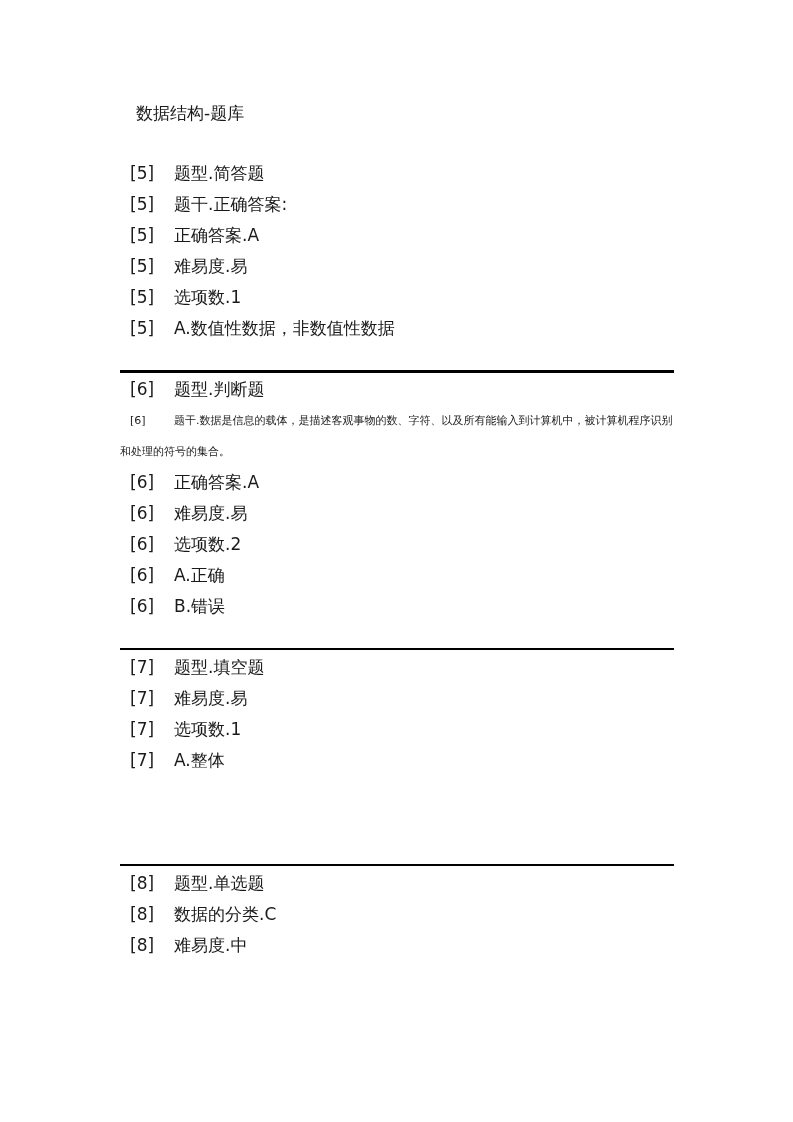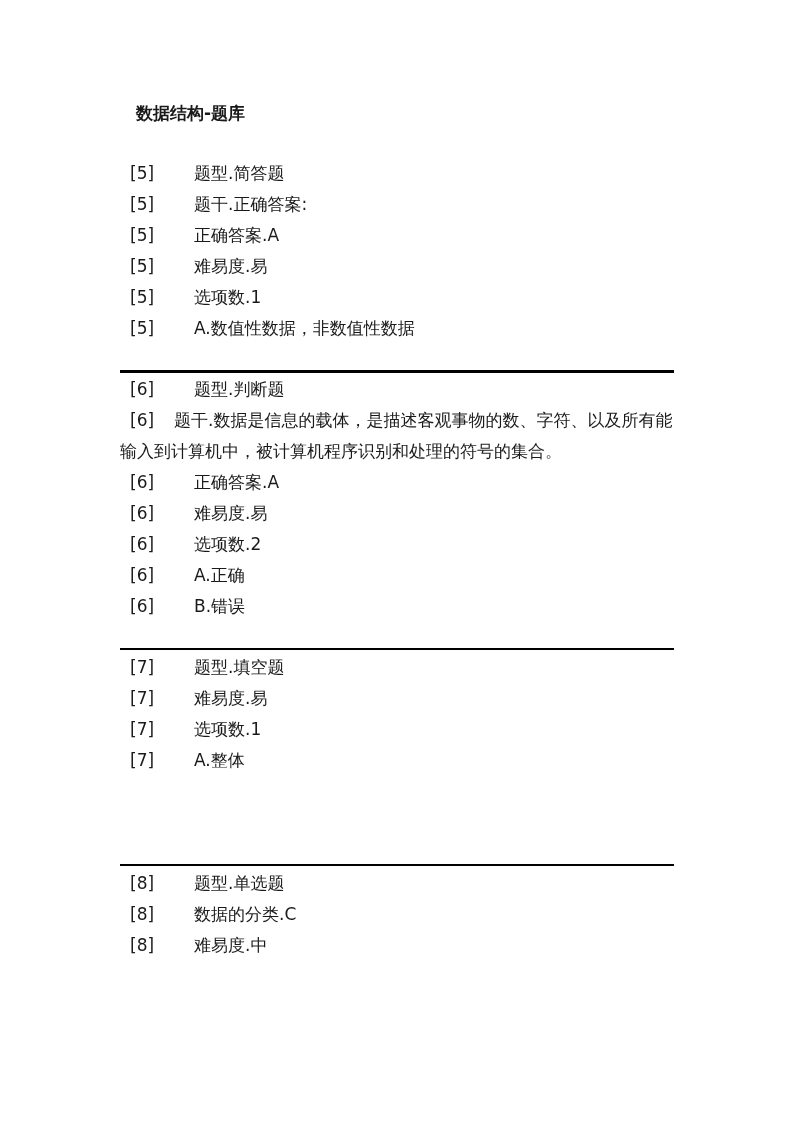--- a/index.html
+++ b/index.html
@@ -21,21 +21,20 @@
       top: 0;
       width: 554px;
     }
     .doc-title {
       position: absolute;
       left: 16px;
       top: 101px;
       font-size: 17px;
       line-height: 24px;
       white-space: nowrap;
-      font-weight: bold;
     }
     .block {
       position: absolute;
       left: 0;
       width: 554px;
     }
     .line {
       font-size: 17px;
       line-height: 31px;
       height: 31px;
@@ -43,24 +42,23 @@
       display: flex;
     }
     .line .tag {
       display: inline-block;
       width: 54px;
       padding-left: 10px;
       box-sizing: border-box;
     }
     .line .txt {
       display: inline-block;
-      margin-left: 20px;
     }
     .para {
-      font-size: 17px;
+      font-size: 11px;
       line-height: 31px;
       text-indent: 10px;
       word-break: break-all;
     }
     .para .tag {
       display: inline-block;
       width: 44px;
       text-indent: 0;
     }
     .sep {

